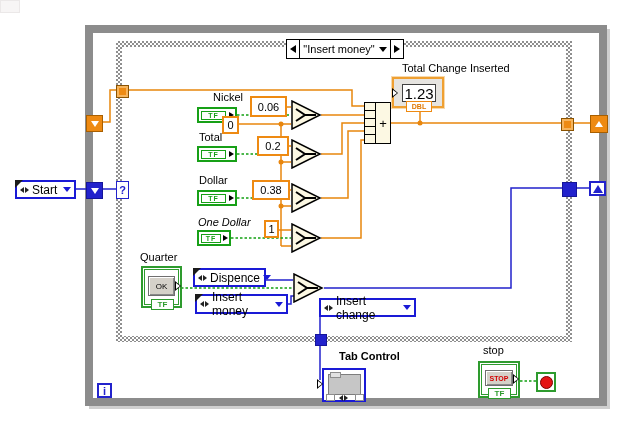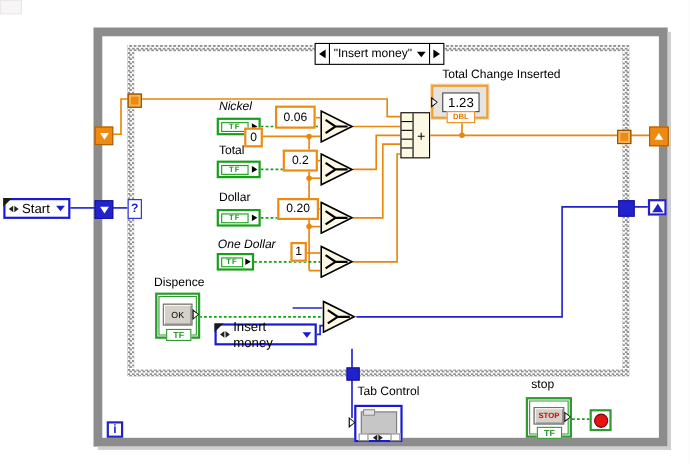--- a/index.html
+++ b/index.html
@@ -58,21 +58,21 @@
     border-top:8px solid #1b1b1b;border-right:8px solid transparent;}
 
   .plus-node{background:#FCF8E3;border:1px solid #000;}
   .plus-col{position:absolute;left:0;top:0;width:10px;height:100%;border-right:1px solid #000;}
   .plus-line{position:absolute;left:0;width:10px;height:0;border-top:1px solid #000;}
   .plus-sign{position:absolute;left:11px;top:0;right:0;bottom:0;display:flex;
     align-items:center;justify-content:center;font-size:13px;color:#000;}
 
   .ind{background:#E6E4E0;border:2px solid #EFA032;box-shadow:0 0 0 1px #F8D9AC;}
   .ind-num{position:absolute;left:8px;top:5px;width:32px;height:16px;background:#fff;
-    border:1px solid #404040;font-size:12px;display:flex;align-items:center;justify-content:center;color:#000;}
+    border:1px solid #404040;font-size:15px;display:flex;align-items:center;justify-content:center;color:#000;}
   .dbl{background:#fff;border:1px solid #EE8A12;color:#E07800;font-size:7px;font-weight:bold;
     line-height:9px;text-align:center;}
 
   .btn-green{border:2px solid #2E9B2E;background:#fff;
     box-shadow:inset 0 0 0 1px #ffffff, inset 0 0 0 2px #2E9B2E;}
   .btn-face{position:absolute;background:#D5D1C9;border:1px solid #6F6F6F;
     box-shadow:inset 1px 1px 0 #fff, inset -1px -1px 0 #8A8A8A;
     display:flex;align-items:center;justify-content:center;font-size:8px;color:#000;}
   .tf-tag{position:absolute;background:#fff;border:1px solid #2E9B2E;color:#2E9B2E;
     font-size:8px;font-weight:bold;line-height:9px;text-align:center;}
@@ -181,31 +181,31 @@
   <div class="abs tun-b" style="left:562px;top:182px;width:13px;height:13px;"></div>
   <div class="abs sr sr-bw" style="left:589px;top:181px;width:13px;height:11px;">
       <span class="tri-up-b"></span>
     </div>
   <div class="abs tun-b" style="left:315px;top:334px;width:10px;height:10px;"></div>
 
   <div class="abs term term-i" style="left:97px;top:383px;width:11px;height:11px;">
       <span>i</span>
     </div>
 
-  <div class="abs enum" style="left:3px;top:180px;width:61px;height:19px;">
+  <div class="abs enum" style="left:15px;top:180px;width:61px;height:19px;">
     <span class="fold"></span>
     <span class="spin">
         <i class="sl"></i>
         <i class="sr2"></i>
       </span>
     <span>Start</span>
     <span class="dd-b"></span>
   </div>
 
-  <div class="abs lbl" style="left:199px;top:91px;font-style:italic;">Nickel</div>
+  <div class="abs lbl" style="left:213px;top:91px;">Nickel</div>
   <div class="abs tfc" style="left:197px;top:107px;width:36px;height:12px;">
     <span class="tin">TF</span>
     <span class="nub"></span>
   </div>
   <div class="abs const" style="left:250px;top:96px;width:33px;height:17px;">
       <span>0.06</span>
     </div>
 
   <div class="abs const" style="left:222px;top:116px;width:13px;height:14px;">
       <span>0</span>
@@ -219,21 +219,21 @@
   <div class="abs const" style="left:257px;top:136px;width:28px;height:16px;">
       <span>0.2</span>
     </div>
 
   <div class="abs lbl" style="left:199px;top:174px;">Dollar</div>
   <div class="abs tfc" style="left:197px;top:190px;width:36px;height:12px;">
     <span class="tin">TF</span>
     <span class="nub"></span>
   </div>
   <div class="abs const" style="left:252px;top:180px;width:34px;height:16px;">
-      <span>0.20</span>
+      <span>0.38</span>
     </div>
 
   <div class="abs lbl" style="left:198px;top:216px;font-style:italic;">One Dollar</div>
   <div class="abs tfc" style="left:197px;top:230px;width:30px;height:12px;">
     <span class="tin" style="width:18px;">TF</span>
     <span class="nub"></span>
   </div>
   <div class="abs const" style="left:264px;top:220px;width:11px;height:14px;">
       <span>1</span>
     </div>
@@ -268,38 +268,55 @@
     <div class="plus-sign">+</div>
   </div>
 
   <div class="abs lbl" style="left:402px;top:62px;">Total Change Inserted</div>
   <div class="abs ind" style="left:392px;top:77px;width:48px;height:27px;">
     <span class="nub-out" style="left:-2px;top:9px;transform:rotate(0deg);"></span>
     <div class="ind-num">1.23</div>
     <div class="dbl abs" style="left:12px;top:22px;width:24px;height:9px;">DBL</div>
   </div>
 
-  <div class="abs lbl" style="left:140px;top:251px;">Dispence</div>
+  <div class="abs lbl" style="left:140px;top:251px;">Quarter</div>
   <div class="abs btn-green" style="left:141px;top:266px;width:37px;height:38px;">
     <div class="btn-face" style="left:5px;top:8px;width:25px;height:18px;">OK</div>
     <span class="nub-out" style="left:32px;top:13px;"></span>
     <div class="tf-tag" style="left:8px;top:31px;width:21px;height:9px;">TF</div>
   </div>
 
+  <div class="abs enum" style="left:193px;top:268px;width:73px;height:19px;">
+    <span class="fold"></span>
+    <span class="spin">
+        <i class="sl"></i>
+        <i class="sr2"></i>
+      </span>
+    <span>Dispence</span>
+    <span class="dd-b"></span>
+  </div>
   <div class="abs enum" style="left:195px;top:294px;width:93px;height:20px;">
     <span class="fold"></span>
     <span class="spin">
         <i class="sl"></i>
         <i class="sr2"></i>
       </span>
     <span>Insert money</span>
     <span class="dd-b"></span>
   </div>
-
-  <div class="abs lbl" style="left:325px;top:350px;">Tab Control</div>
+  <div class="abs enum" style="left:319px;top:298px;width:97px;height:19px;">
+    <span class="spin">
+        <i class="sl"></i>
+        <i class="sr2"></i>
+      </span>
+    <span>Insert change</span>
+    <span class="dd-b"></span>
+  </div>
+
+  <div class="abs lbl" style="left:339px;top:350px;font-weight:bold;">Tab Control</div>
   <div class="abs" style="left:322px;top:368px;width:40px;height:30px;border:2px solid #1A1AD6;background:#fff;">
     <span class="nub-out" style="left:-7px;top:9px;"></span>
     <div class="tab-glyph"></div>
     <div class="tab-sq" style="left:2px;top:24px;"></div>
     <div class="tab-sq" style="left:31px;top:24px;"></div>
     <span class="spin abs" style="left:15px;top:25px;">
         <i class="sl"></i>
         <i class="sr2"></i>
       </span>
   </div>

